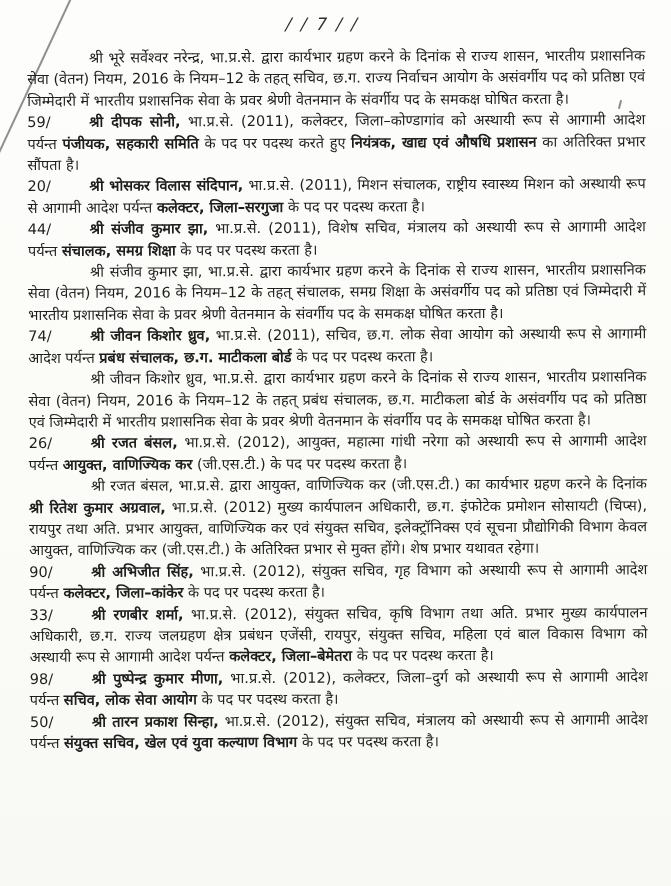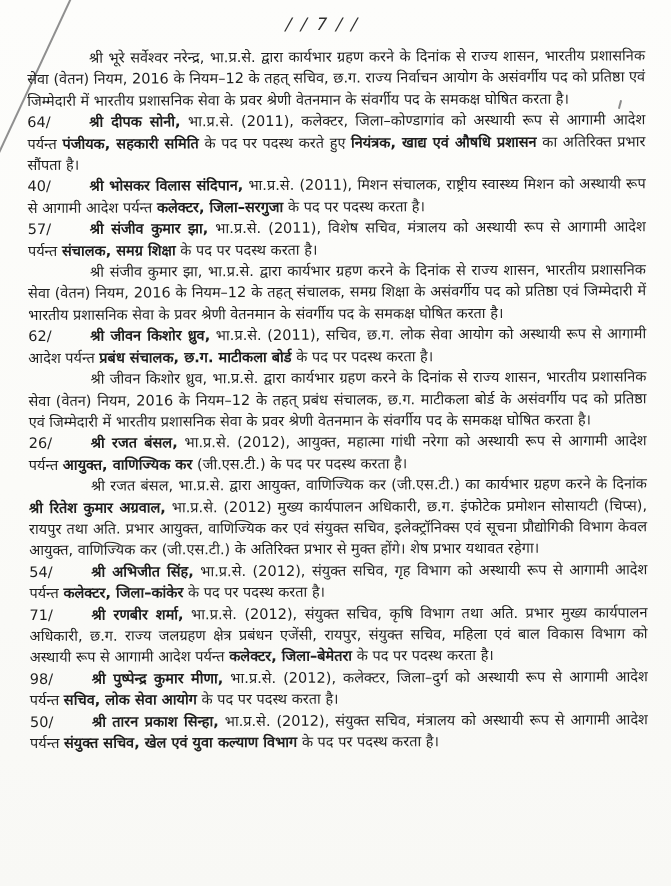--- a/index.html
+++ b/index.html
@@ -73,26 +73,26 @@
 </style>
 </head>
 <body>
 
 <div class="page">
   <div class="corner-line"></div>
   <div class="tick-mark"></div>
   <div class="page-num">/ / 7 / /</div>
   <div class="content">
       <p class="para"><span class="num"></span><span>श्री भूरे सर्वेश्वर नरेन्द्र, भा.प्र.से. द्वारा कार्यभार ग्रहण करने के दिनांक से राज्य शासन, भारतीय प्रशासनिक सेवा (वेतन) नियम, 2016 के नियम–12 के तहत् सचिव, छ.ग. राज्य निर्वाचन आयोग के असंवर्गीय पद को प्रतिष्ठा एवं जिम्मेदारी में भारतीय प्रशासनिक सेवा के प्रवर श्रेणी वेतनमान के संवर्गीय पद के समकक्ष घोषित करता है।</span></p>
-      <p class="para"><span class="num">64/</span><b>श्री दीपक सोनी,</b><span> भा.प्र.से. (2011), कलेक्टर, जिला–कोण्डागांव को अस्थायी रूप से आगामी आदेश पर्यन्त </span><b>पंजीयक, सहकारी समिति</b><span> के पद पर पदस्थ करते हुए </span><b>नियंत्रक, खाद्य एवं औषधि प्रशासन</b><span> का अतिरिक्त प्रभार सौंपता है।</span></p>
-      <p class="para"><span class="num">40/</span><b>श्री भोसकर विलास संदिपान,</b><span> भा.प्र.से. (2011), मिशन संचालक, राष्ट्रीय स्वास्थ्य मिशन को अस्थायी रूप से आगामी आदेश पर्यन्त </span><b>कलेक्टर, जिला–सरगुजा</b><span> के पद पर पदस्थ करता है।</span></p>
-      <p class="para"><span class="num">57/</span><b>श्री संजीव कुमार झा,</b><span> भा.प्र.से. (2011), विशेष सचिव, मंत्रालय को अस्थायी रूप से आगामी आदेश पर्यन्त </span><b>संचालक, समग्र शिक्षा</b><span> के पद पर पदस्थ करता है।</span></p>
+      <p class="para"><span class="num">59/</span><b>श्री दीपक सोनी,</b><span> भा.प्र.से. (2011), कलेक्टर, जिला–कोण्डागांव को अस्थायी रूप से आगामी आदेश पर्यन्त </span><b>पंजीयक, सहकारी समिति</b><span> के पद पर पदस्थ करते हुए </span><b>नियंत्रक, खाद्य एवं औषधि प्रशासन</b><span> का अतिरिक्त प्रभार सौंपता है।</span></p>
+      <p class="para"><span class="num">20/</span><b>श्री भोसकर विलास संदिपान,</b><span> भा.प्र.से. (2011), मिशन संचालक, राष्ट्रीय स्वास्थ्य मिशन को अस्थायी रूप से आगामी आदेश पर्यन्त </span><b>कलेक्टर, जिला–सरगुजा</b><span> के पद पर पदस्थ करता है।</span></p>
+      <p class="para"><span class="num">44/</span><b>श्री संजीव कुमार झा,</b><span> भा.प्र.से. (2011), विशेष सचिव, मंत्रालय को अस्थायी रूप से आगामी आदेश पर्यन्त </span><b>संचालक, समग्र शिक्षा</b><span> के पद पर पदस्थ करता है।</span></p>
       <p class="para"><span class="num"></span><span>श्री संजीव कुमार झा, भा.प्र.से. द्वारा कार्यभार ग्रहण करने के दिनांक से राज्य शासन, भारतीय प्रशासनिक सेवा (वेतन) नियम, 2016 के नियम–12 के तहत् संचालक, समग्र शिक्षा के असंवर्गीय पद को प्रतिष्ठा एवं जिम्मेदारी में भारतीय प्रशासनिक सेवा के प्रवर श्रेणी वेतनमान के संवर्गीय पद के समकक्ष घोषित करता है।</span></p>
-      <p class="para"><span class="num">62/</span><b>श्री जीवन किशोर ध्रुव,</b><span> भा.प्र.से. (2011), सचिव, छ.ग. लोक सेवा आयोग को अस्थायी रूप से आगामी आदेश पर्यन्त </span><b>प्रबंध संचालक, छ.ग. माटीकला बोर्ड</b><span> के पद पर पदस्थ करता है।</span></p>
+      <p class="para"><span class="num">74/</span><b>श्री जीवन किशोर ध्रुव,</b><span> भा.प्र.से. (2011), सचिव, छ.ग. लोक सेवा आयोग को अस्थायी रूप से आगामी आदेश पर्यन्त </span><b>प्रबंध संचालक, छ.ग. माटीकला बोर्ड</b><span> के पद पर पदस्थ करता है।</span></p>
       <p class="para"><span class="num"></span><span>श्री जीवन किशोर ध्रुव, भा.प्र.से. द्वारा कार्यभार ग्रहण करने के दिनांक से राज्य शासन, भारतीय प्रशासनिक सेवा (वेतन) नियम, 2016 के नियम–12 के तहत् प्रबंध संचालक, छ.ग. माटीकला बोर्ड के असंवर्गीय पद को प्रतिष्ठा एवं जिम्मेदारी में भारतीय प्रशासनिक सेवा के प्रवर श्रेणी वेतनमान के संवर्गीय पद के समकक्ष घोषित करता है।</span></p>
       <p class="para"><span class="num">26/</span><b>श्री रजत बंसल,</b><span> भा.प्र.से. (2012), आयुक्त, महात्मा गांधी नरेगा को अस्थायी रूप से आगामी आदेश पर्यन्त </span><b>आयुक्त, वाणिज्यिक कर</b><span> (जी.एस.टी.) के पद पर पदस्थ करता है।</span></p>
       <p class="para"><span class="num"></span><span>श्री रजत बंसल, भा.प्र.से. द्वारा आयुक्त, वाणिज्यिक कर (जी.एस.टी.) का कार्यभार ग्रहण करने के दिनांक </span><b>श्री रितेश कुमार अग्रवाल,</b><span> भा.प्र.से. (2012) मुख्य कार्यपालन अधिकारी, छ.ग. इंफोटेक प्रमोशन सोसायटी (चिप्स), रायपुर तथा अति. प्रभार आयुक्त, वाणिज्यिक कर एवं संयुक्त सचिव, इलेक्ट्रॉनिक्स एवं सूचना प्रौद्योगिकी विभाग केवल आयुक्त, वाणिज्यिक कर (जी.एस.टी.) के अतिरिक्त प्रभार से मुक्त होंगे। शेष प्रभार यथावत रहेगा।</span></p>
-      <p class="para"><span class="num">54/</span><b>श्री अभिजीत सिंह,</b><span> भा.प्र.से. (2012), संयुक्त सचिव, गृह विभाग को अस्थायी रूप से आगामी आदेश पर्यन्त </span><b>कलेक्टर, जिला–कांकेर</b><span> के पद पर पदस्थ करता है।</span></p>
-      <p class="para"><span class="num">71/</span><b>श्री रणबीर शर्मा,</b><span> भा.प्र.से. (2012), संयुक्त सचिव, कृषि विभाग तथा अति. प्रभार मुख्य कार्यपालन अधिकारी, छ.ग. राज्य जलग्रहण क्षेत्र प्रबंधन एजेंसी, रायपुर, संयुक्त सचिव, महिला एवं बाल विकास विभाग को अस्थायी रूप से आगामी आदेश पर्यन्त </span><b>कलेक्टर, जिला–बेमेतरा</b><span> के पद पर पदस्थ करता है।</span></p>
+      <p class="para"><span class="num">90/</span><b>श्री अभिजीत सिंह,</b><span> भा.प्र.से. (2012), संयुक्त सचिव, गृह विभाग को अस्थायी रूप से आगामी आदेश पर्यन्त </span><b>कलेक्टर, जिला–कांकेर</b><span> के पद पर पदस्थ करता है।</span></p>
+      <p class="para"><span class="num">33/</span><b>श्री रणबीर शर्मा,</b><span> भा.प्र.से. (2012), संयुक्त सचिव, कृषि विभाग तथा अति. प्रभार मुख्य कार्यपालन अधिकारी, छ.ग. राज्य जलग्रहण क्षेत्र प्रबंधन एजेंसी, रायपुर, संयुक्त सचिव, महिला एवं बाल विकास विभाग को अस्थायी रूप से आगामी आदेश पर्यन्त </span><b>कलेक्टर, जिला–बेमेतरा</b><span> के पद पर पदस्थ करता है।</span></p>
       <p class="para"><span class="num">98/</span><b>श्री पुष्पेन्द्र कुमार मीणा,</b><span> भा.प्र.से. (2012), कलेक्टर, जिला–दुर्ग को अस्थायी रूप से आगामी आदेश पर्यन्त </span><b>सचिव, लोक सेवा आयोग</b><span> के पद पर पदस्थ करता है।</span></p>
       <p class="para"><span class="num">50/</span><b>श्री तारन प्रकाश सिन्हा,</b><span> भा.प्र.से. (2012), संयुक्त सचिव, मंत्रालय को अस्थायी रूप से आगामी आदेश पर्यन्त </span><b>संयुक्त सचिव, खेल एवं युवा कल्याण विभाग</b><span> के पद पर पदस्थ करता है।</span></p>
     </div>
 </div>
 
 </body></html>

